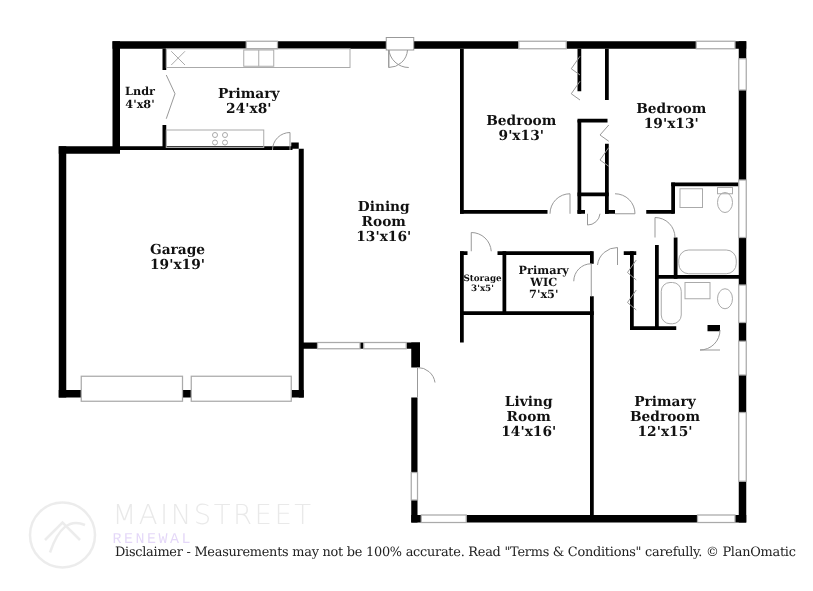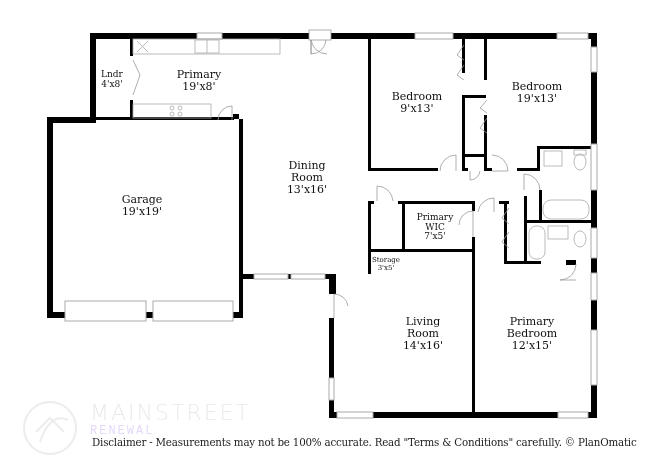--- a/index.html
+++ b/index.html
@@ -1,21 +1,21 @@
 <!DOCTYPE html>
 <html><head>
 <meta charset="utf-8">
 <style>
   html, body { margin: 0; padding: 0; background: #ffffff; }
   body { width: 650px; height: 473px; position: relative; overflow: hidden; font-family: "DejaVu Serif", serif; }
   .plan { position: absolute; left: 0; top: 0; width: 650px; height: 473px; }
-  .label { position: absolute; text-align: center; font-family: "DejaVu Serif", serif; font-weight: normal; color: #111; line-height: 1.08; transform: translateX(-50%); white-space: nowrap; }
+  .label { position: absolute; text-align: center; font-family: "DejaVu Serif", serif; font-weight: bold; color: #111; line-height: 1.08; transform: translateX(-50%); white-space: nowrap; }
   .label.lg { font-size: 11px; }
   .label.sm { font-size: 9px; }
-  .label.xs { font-size: 7px; margin-top: 38px; }
+  .label.xs { font-size: 7px; }
   .disclaimer { position: absolute; left: 92px; top: 436px; font-family: "DejaVu Serif", serif; font-size: 10.3px; color: #222; white-space: nowrap; letter-spacing: -0.2px; }
   .logo { position: absolute; left: 20px; top: 398px; width: 240px; height: 60px; opacity: 0.18; }
   .logo-text1 { position: absolute; left: 70px; top: 2px; font-family: "DejaVu Sans", sans-serif; font-size: 22px; color: #888; letter-spacing: 2px; font-weight: 200; }
   .logo-text2 { position: absolute; left: 70px; top: 26px; font-family: Liberation Mono, monospace; font-size: 12px; color: #6d28d9; letter-spacing: 2px; }
 </style>
 </head>
 <body>
 
 <svg class="plan" viewBox="0 0 650 473" xmlns="http://www.w3.org/2000/svg">
   <g fill="#000">
@@ -184,21 +184,21 @@
   <div class="logo-text1">MAINSTREET</div>
   <div class="logo-text2">RENEWAL</div>
 </div>
 
 <div class="label sm" style="left:112px; top:70px;">
   <div>Lndr</div>
   <div>4'x8'</div>
 </div>
 <div class="label lg" style="left:199px; top:69px;">
   <div>Primary</div>
-  <div>19'x8'</div>
+  <div>24'x8'</div>
 </div>
 <div class="label lg" style="left:417px; top:91px;">
   <div>Bedroom</div>
   <div>9'x13'</div>
 </div>
 <div class="label lg" style="left:537px; top:81px;">
   <div>Bedroom</div>
   <div>19'x13'</div>
 </div>
 <div class="label lg" style="left:142px; top:194px;">

